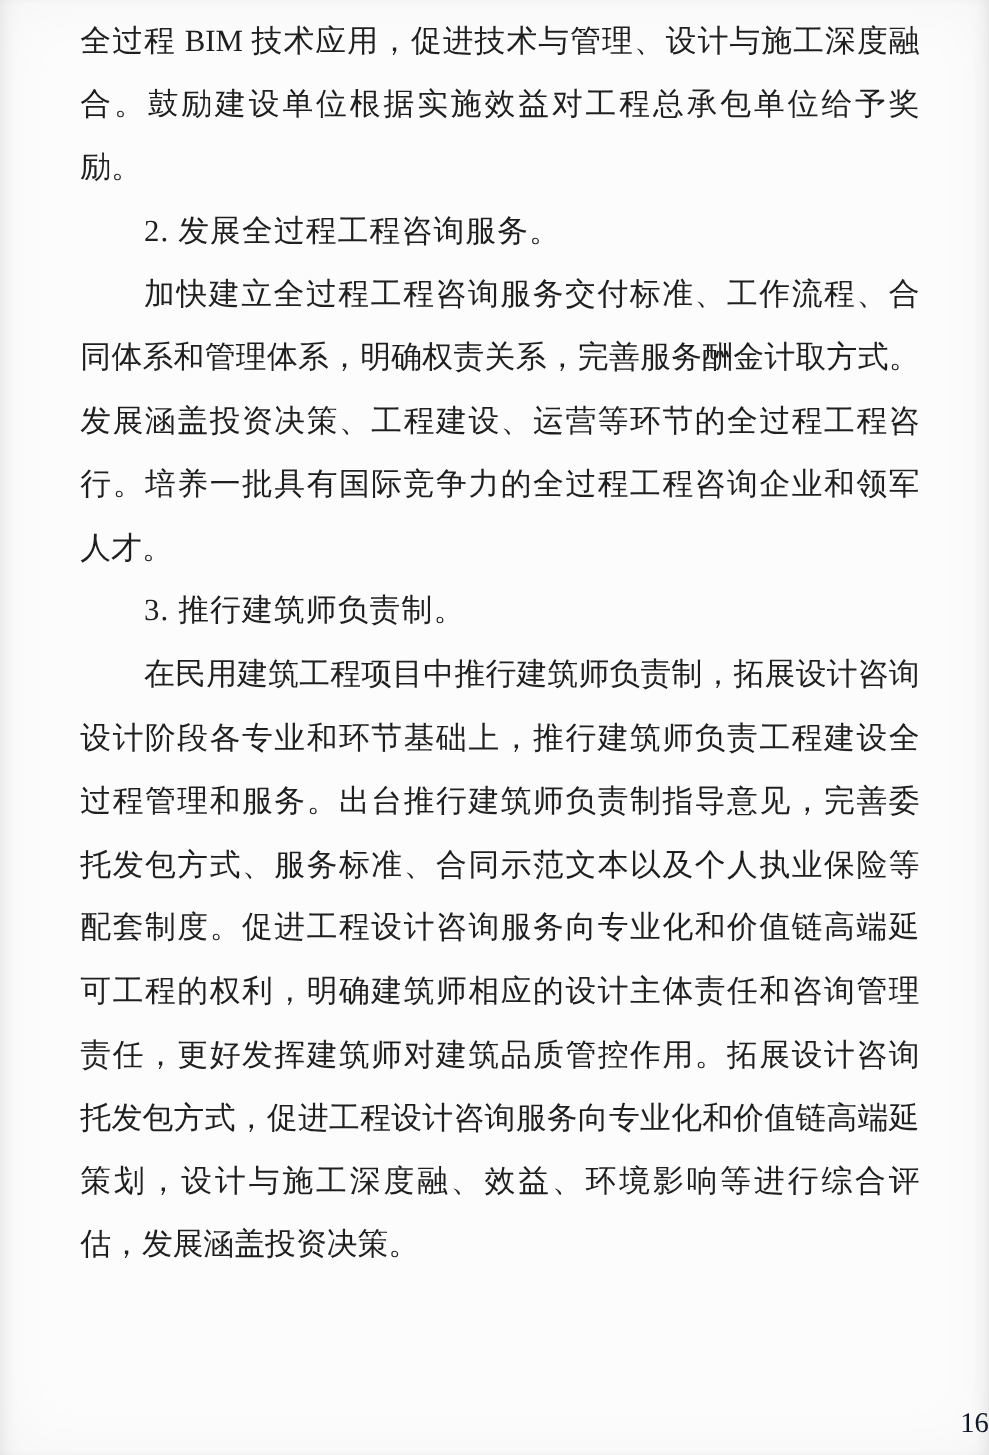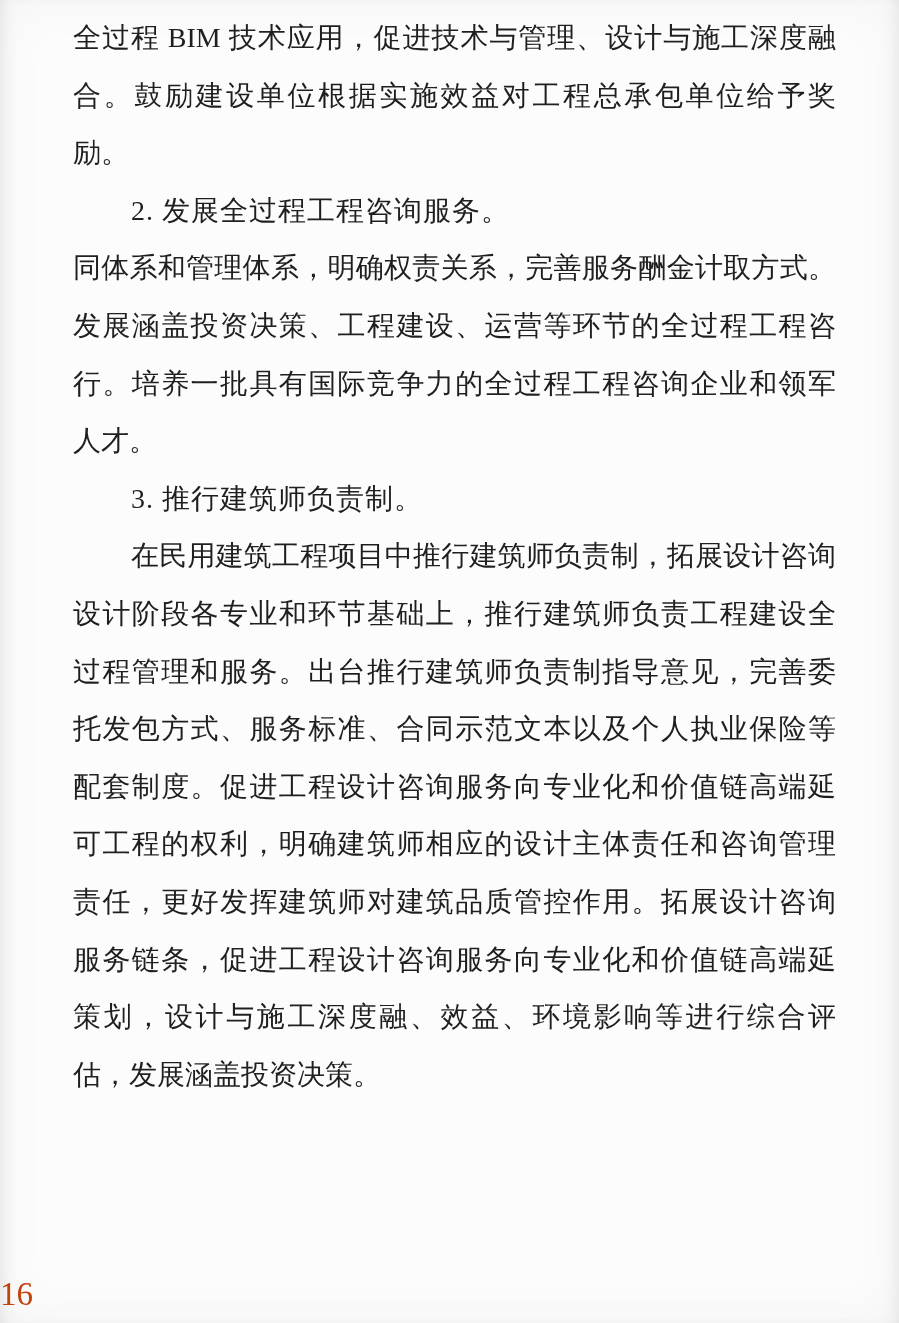--- a/index.html
+++ b/index.html
@@ -43,46 +43,47 @@
     padding-left: 58px;
   }
   .line.heading {
     letter-spacing: 1px;
   }
   .pagenum {
     position: absolute;
     left: 0;
     right: 0;
     bottom: 14px;
-    text-align: left;
-    font-size: 33px;
+    text-align: right;
+    font-size: 26px;
     line-height: 30px;
-    color: #c2410c;
+    color: #0f172a;
     font-family: "Liberation Serif", "DejaVu Serif", serif;
   }
 </style>
 </head>
 <body>
 
 <div class="page">
   <div class="textblock">
     <div class="line">全过程 BIM 技术应用，促进技术与管理、设计与施工深度融</div>
     <div class="line">合。鼓励建设单位根据实施效益对工程总承包单位给予奖</div>
     <div class="line end">励。</div>
     <div class="line end indent heading">2. 发展全过程工程咨询服务。</div>
+    <div class="line indent">加快建立全过程工程咨询服务交付标准、工作流程、合</div>
     <div class="line">同体系和管理体系，明确权责关系，完善服务酬金计取方式。</div>
     <div class="line">发展涵盖投资决策、工程建设、运营等环节的全过程工程咨</div>
     <div class="line">行。培养一批具有国际竞争力的全过程工程咨询企业和领军</div>
     <div class="line end">人才。</div>
     <div class="line end indent heading">3. 推行建筑师负责制。</div>
     <div class="line indent">在民用建筑工程项目中推行建筑师负责制，拓展设计咨询</div>
     <div class="line">设计阶段各专业和环节基础上，推行建筑师负责工程建设全</div>
     <div class="line">过程管理和服务。出台推行建筑师负责制指导意见，完善委</div>
     <div class="line">托发包方式、服务标准、合同示范文本以及个人执业保险等</div>
     <div class="line">配套制度。促进工程设计咨询服务向专业化和价值链高端延</div>
     <div class="line">可工程的权利，明确建筑师相应的设计主体责任和咨询管理</div>
     <div class="line">责任，更好发挥建筑师对建筑品质管控作用。拓展设计咨询</div>
-    <div class="line">服务链条，促进工程设计咨询服务向专业化和价值链高端延</div>
+    <div class="line">托发包方式，促进工程设计咨询服务向专业化和价值链高端延</div>
     <div class="line">策划，设计与施工深度融、效益、环境影响等进行综合评</div>
     <div class="line end">估，发展涵盖投资决策。</div>
   </div>
   <div class="pagenum">16</div>
 </div>
 
 </body></html>

